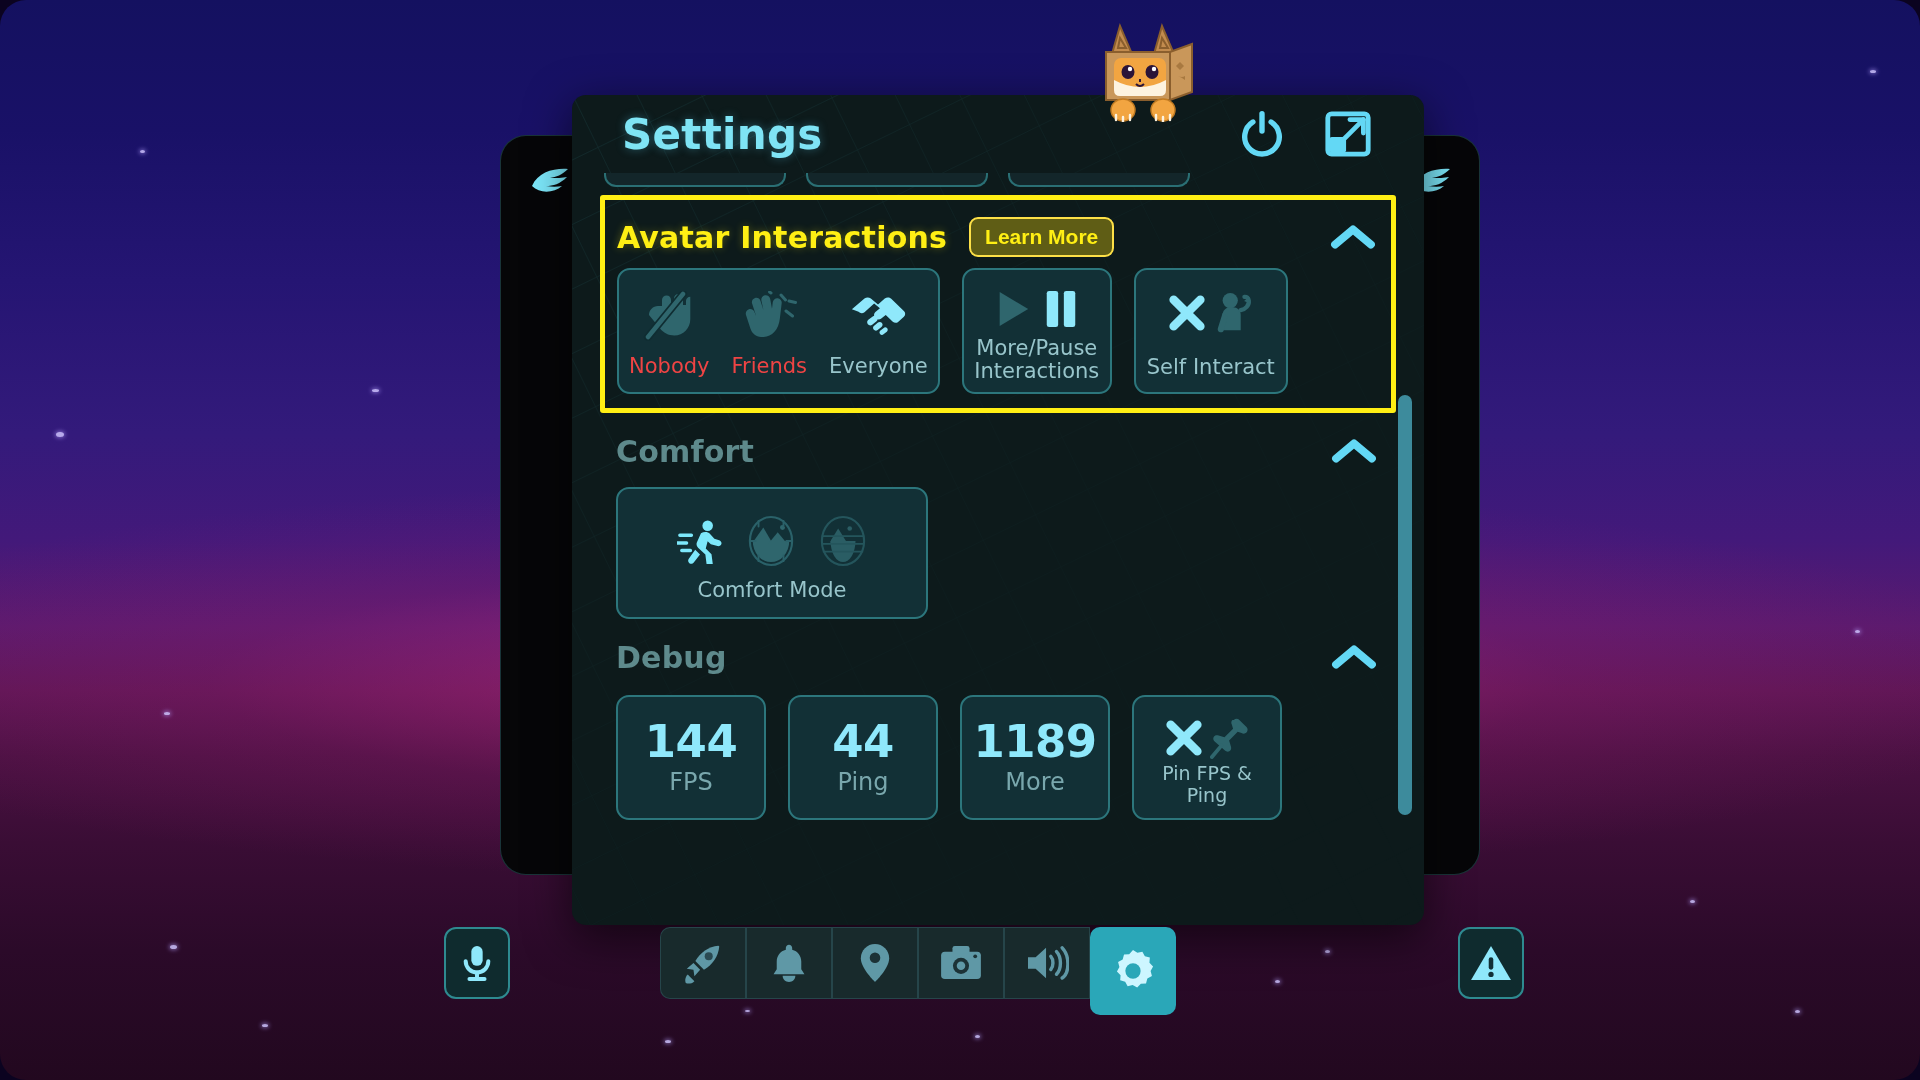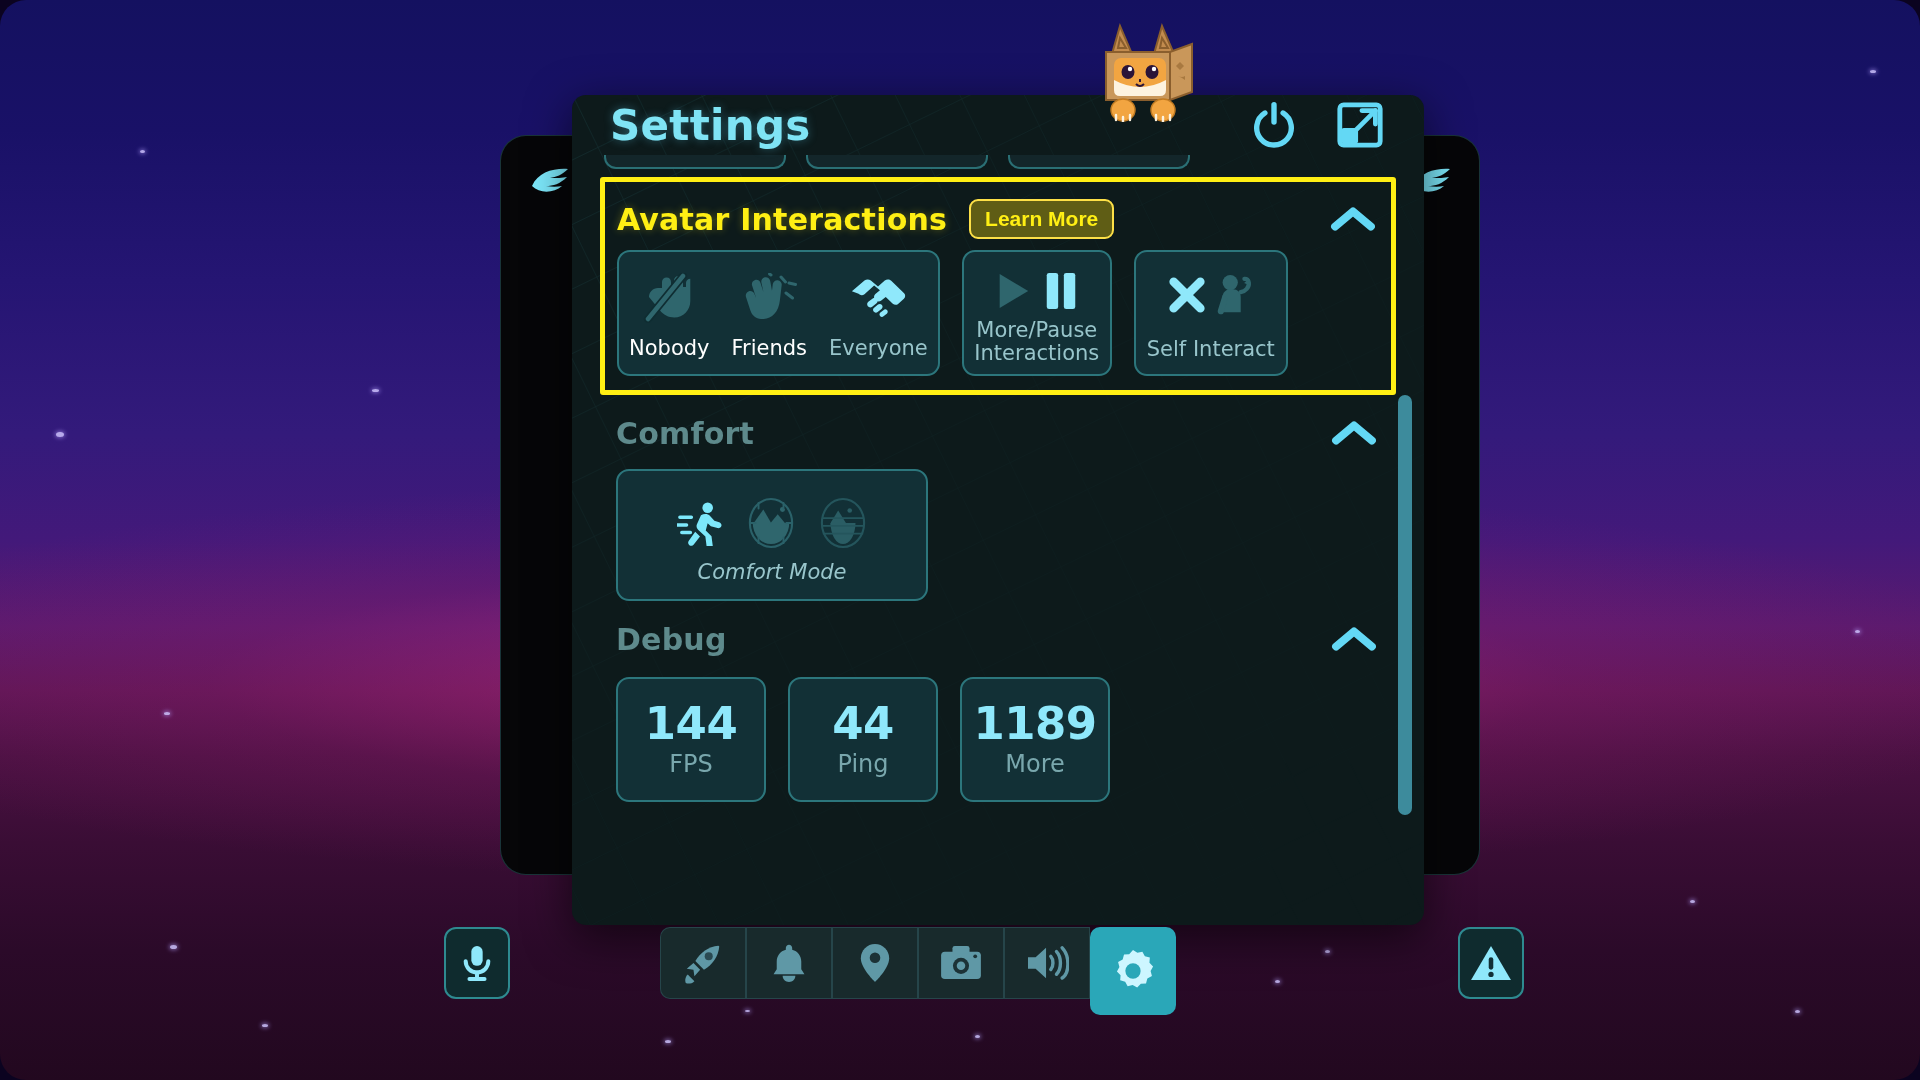--- a/index.html
+++ b/index.html
@@ -66,23 +66,23 @@
   }
   #window-grid {
     position:absolute; inset:0;
     opacity:.50;
     pointer-events:none;
   }
 
   
   #window-header {
     position:relative;
-    height:60px;
+    height:78px;
     display:flex; align-items:center;
-    padding:0 38px;
+    padding:0 50px;
     z-index:3;
   }
   #page-title {
     font-size:42px;
     font-weight:bold;
     color:#7fe4f5;
     letter-spacing:.3px;
     text-shadow:0 0 10px rgba(90,210,240,.35);
   }
   #header-actions {
@@ -171,32 +171,32 @@
     display:flex; flex-direction:column; align-items:center;
     gap:10px;
   }
   .icon-box { height:62px; display:flex; align-items:center; justify-content:center; }
   .card-label {
     font-size:21px;
     color:#98c5cb;
     text-align:center;
     line-height:1.12;
   }
-  .card-label.dim { color:#ffffff; }
+  .card-label.dim { color:#ef4444; }
 
   
   #card-audience { flex:0 0 312px; height:126px; padding-top:12px; }
   #card-audience .icon-slot { gap:8px; }
   #card-audience .card-label { font-size:21px; }
   #card-allow-pause { flex:0 0 150px; height:126px; justify-content:space-between; padding-bottom:8px; }
   #card-self-interact { flex:0 0 154px; height:126px; justify-content:space-between; padding-bottom:12px; }
 
   
   #section-comfort { padding:0 16px; margin-top:2px; }
-  #card-comfort { flex:0 0 312px; height:132px; justify-content:space-between; padding-bottom:14px;font-style:italic; }
+  #card-comfort { flex:0 0 312px; height:132px; justify-content:space-between; padding-bottom:14px; }
 
   
   #section-debug { padding:0 16px; margin-top:0; }
   .stat-card {
     flex:0 0 150px;
     height:125px;
     background:#123036;
     border:2px solid #2c767c;
     border-radius:13px;
     display:flex; flex-direction:column;
@@ -542,20 +542,38 @@
           <div class="stat-card">
             <span class="stat-value">44</span>
             <span class="stat-label">Ping</span>
           </div>
 
           <div class="stat-card">
             <span class="stat-value">1189</span>
             <span class="stat-label">More</span>
           </div>
 
+          <div class="card" id="card-pin">
+            <div class="card-icons" style="gap:6px;flex:0 0 auto;">
+              <span>
+                <svg viewBox="0 0 42 42" width="40" height="40">
+                  <path d="M7 7 L35 35 M35 7 L7 35" stroke="#8fe8fb" stroke-width="9" stroke-linecap="round"></path>
+                </svg>
+              </span>
+              <span>
+                <svg viewBox="0 0 42 44" width="40" height="42">
+                  <g fill="#2f666d">
+                    <path d="M25 3 c1.6-1.6 4.2-1.6 5.8 0 l7.5 7.5c1.6 1.6 1.6 4.2 0 5.8 -1.4 1.4-3.6 1.6-5.2.4l-4-1.2 -9 9 2 7c.5 1.8-.2 3.6-1.8 4.4 -1.5.8-3.4.4-4.6-.8L4.6 25.4c-1.2-1.2-1.5-3-.7-4.5 .8-1.5 2.6-2.2 4.3-1.7l7 2 9-9 -1.2-4c-1-1.6-.8-3.7.5-5z"></path>
+                    <path d="M12 30 L2 42" stroke="#2f666d" stroke-width="4" stroke-linecap="round"></path>
+                  </g>
+                </svg>
+              </span>
+            </div>
+            <span class="card-label" style="font-size:19px;">Pin FPS &amp; Ping</span>
+          </div>
 
         </div>
       </div>
 
     </div>
 
     <div id="scrollbar-track">
       <div id="scrollbar-thumb"></div>
     </div>
 

